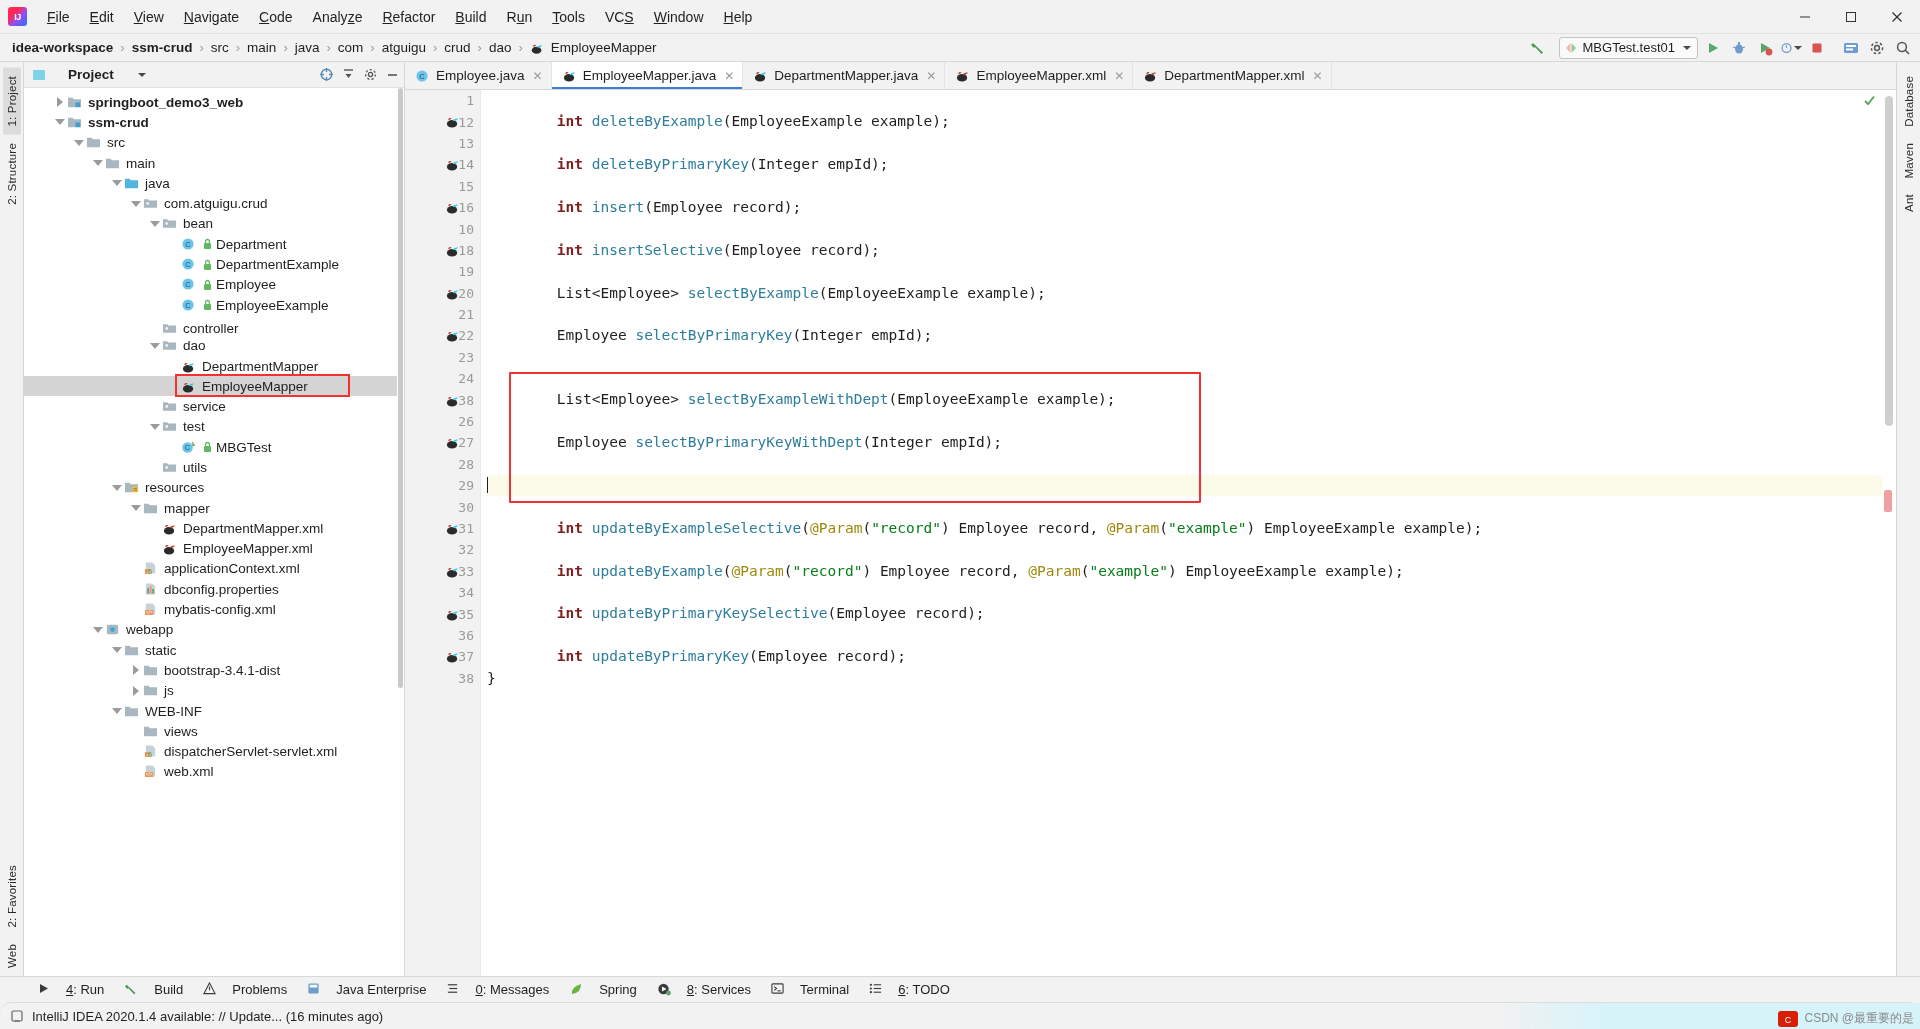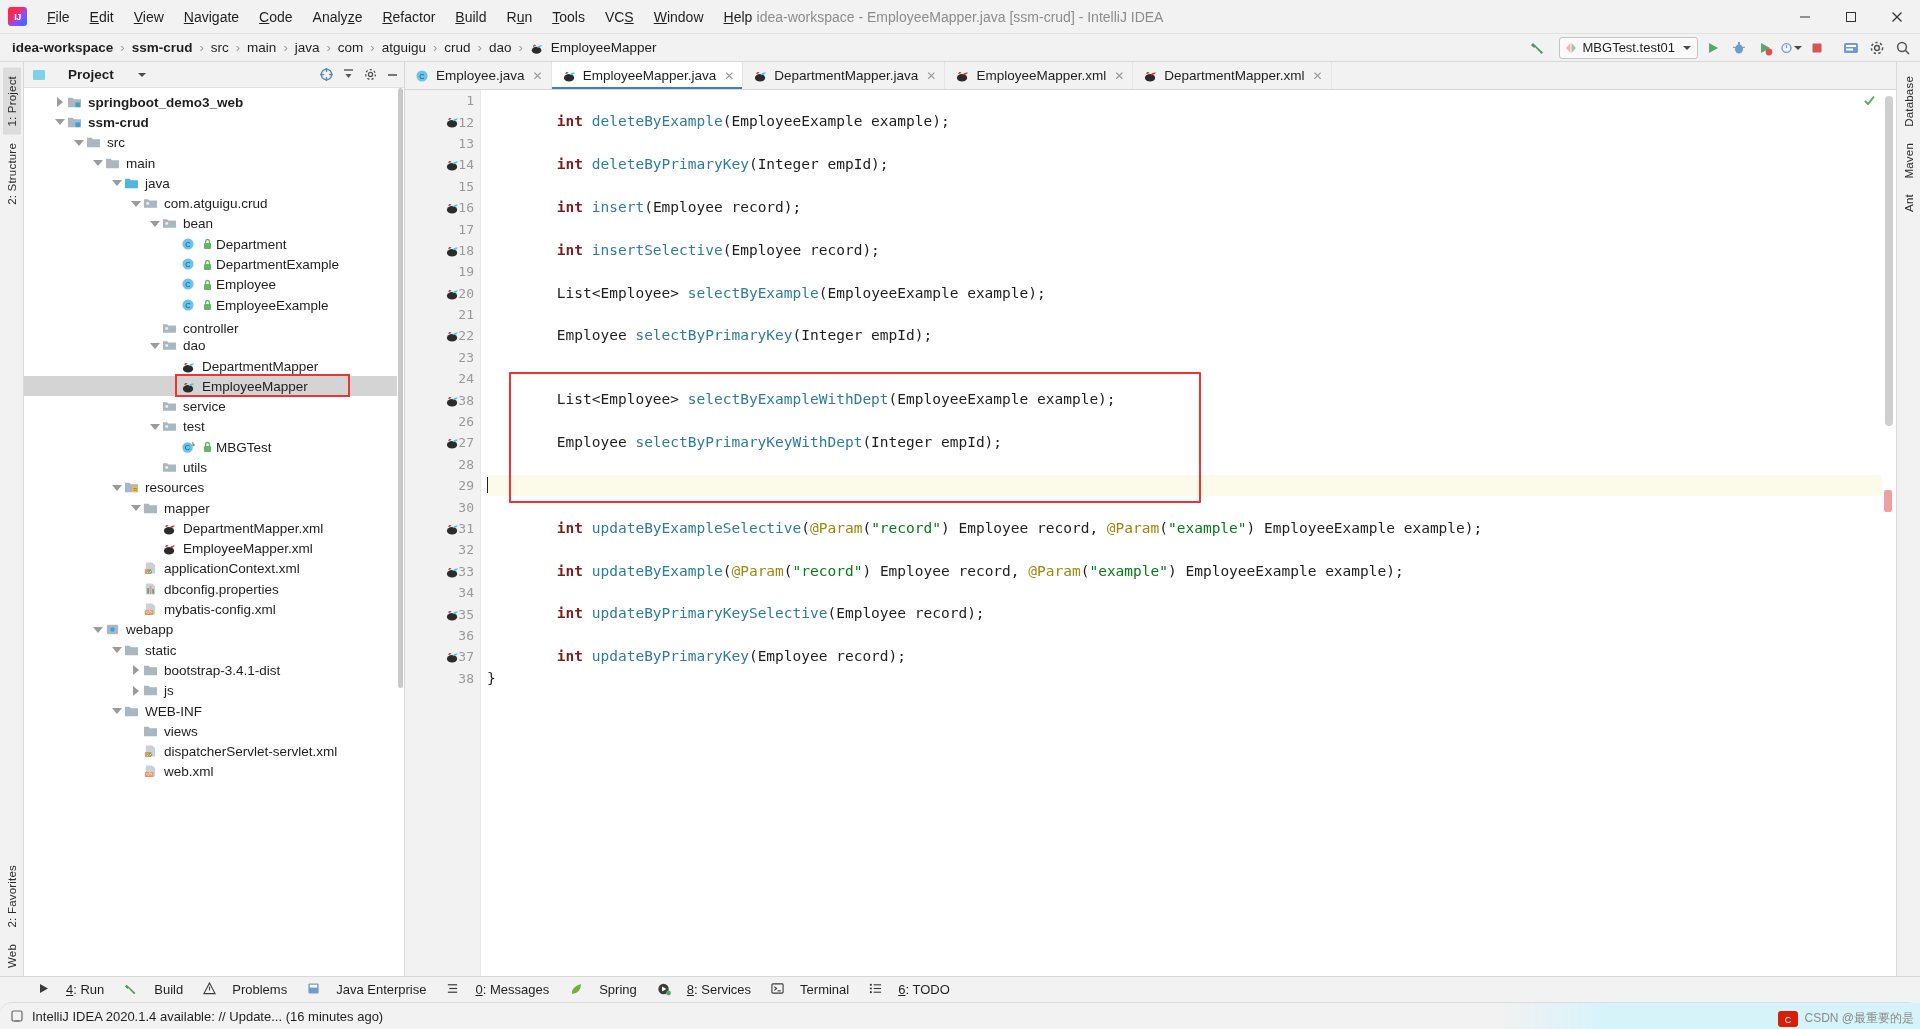--- a/index.html
+++ b/index.html
@@ -207,21 +207,20 @@
         <div class="menu-item"><u>C</u>ode</div>
         <div class="menu-item">Analy<u>z</u>e</div>
         <div class="menu-item"><u>R</u>efactor</div>
         <div class="menu-item"><u>B</u>uild</div>
         <div class="menu-item">R<u>u</u>n</div>
         <div class="menu-item"><u>T</u>ools</div>
         <div class="menu-item">VC<u>S</u></div>
         <div class="menu-item"><u>W</u>indow</div>
         <div class="menu-item"><u>H</u>elp</div>
       </div>
-    <div class="win-title">idea-workspace - EmployeeMapper.java [ssm-crud] - IntelliJ IDEA</div>
     <div class="win-controls">
       <div class="win-btn">
         <svg width="12" height="12" viewBox="0 0 12 12">
             <line x1="1" y1="6" x2="11" y2="6" stroke="#333" stroke-width="1"></line>
           </svg>
       </div>
       <div class="win-btn">
         <svg width="12" height="12" viewBox="0 0 12 12">
             <rect x="1.5" y="1.5" width="9" height="9" fill="none" stroke="#333" stroke-width="1"></rect>
           </svg>
@@ -822,21 +821,21 @@
                 <path d="M8 7 Q11 4 14 5 Q11.5 7.5 9 7.8 Z" fill="#2ec7e6"></path>
                 <path d="M4 6.5 Q5 4 6.5 5.5" stroke="#c0392b" stroke-width="1.4" fill="none"></path>
               </svg></div>
             <div class="gline">15</div>
             <div class="gline">16</div>
             <div class="gmark" style="top: 110px;"><svg width="15" height="15" viewBox="0 0 16 16">
                 <ellipse cx="7.5" cy="10.5" rx="5.5" ry="4" fill="#2b2b2b"></ellipse>
                 <path d="M8 7 Q11 4 14 5 Q11.5 7.5 9 7.8 Z" fill="#2ec7e6"></path>
                 <path d="M4 6.5 Q5 4 6.5 5.5" stroke="#c0392b" stroke-width="1.4" fill="none"></path>
               </svg></div>
-            <div class="gline">17</div>
+            <div class="gline">10</div>
             <div class="gline">18</div>
             <div class="gmark" style="top: 152.8px;"><svg width="15" height="15" viewBox="0 0 16 16">
                 <ellipse cx="7.5" cy="10.5" rx="5.5" ry="4" fill="#2b2b2b"></ellipse>
                 <path d="M8 7 Q11 4 14 5 Q11.5 7.5 9 7.8 Z" fill="#2ec7e6"></path>
                 <path d="M4 6.5 Q5 4 6.5 5.5" stroke="#c0392b" stroke-width="1.4" fill="none"></path>
               </svg></div>
             <div class="gline">19</div>
             <div class="gline">20</div>
             <div class="gmark" style="top: 195.6px;"><svg width="15" height="15" viewBox="0 0 16 16">
                 <ellipse cx="7.5" cy="10.5" rx="5.5" ry="4" fill="#2b2b2b"></ellipse>

